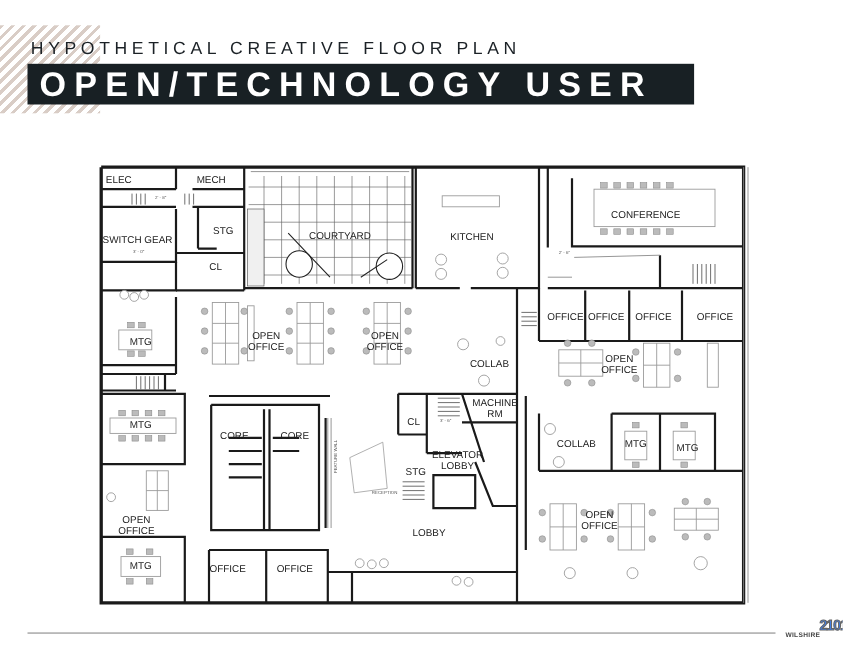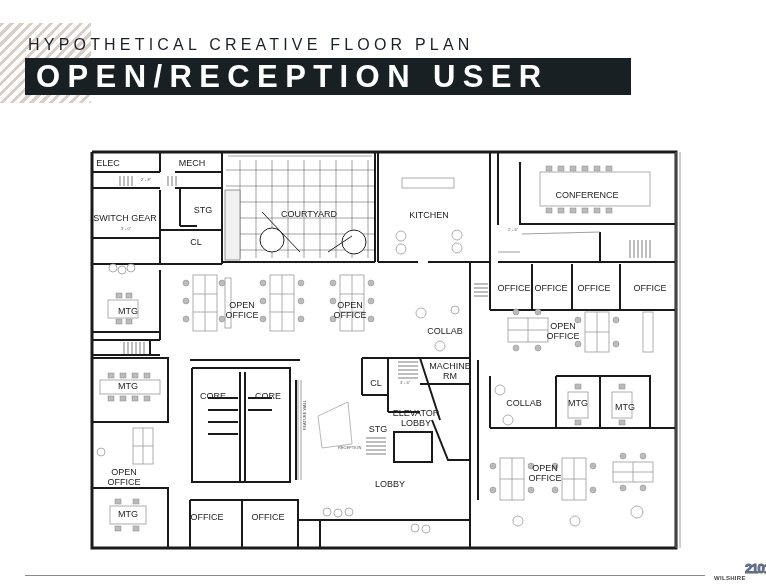--- a/index.html
+++ b/index.html
@@ -15,21 +15,21 @@
   .footer-line{position:absolute;left:25px;top:575px;width:680px;height:1px;background:#8a8a8a;}
   .logo-num{position:absolute;left:705px;top:561px;font-size:13px;font-weight:bold;color:#3b82f6;-webkit-text-stroke:1px #666;letter-spacing:-1px;margin-left:40px;}
   .logo-text{position:absolute;left:714px;top:575px;font-size:6px;font-weight:bold;color:#444;letter-spacing:0.3px;}
 </style>
 </head>
 <body>
 
 <div class="hatch"></div>
 <div class="subtitle">HYPOTHETICAL CREATIVE FLOOR PLAN</div>
 <div class="titlebar"></div>
-<div class="title">OPEN/RECEPTION USER</div>
+<div class="title">OPEN/TECHNOLOGY USER</div>
 
 <svg class="plan" width="766" height="588" viewBox="0 0 766 588">
 
   <g stroke="#1a1a1a" fill="none" stroke-width="3">
     <path d="M92 152 H498 M498 152 H676 V548 H92 V152"></path>
   </g>
 
   <g stroke="#1a1a1a" fill="none" stroke-width="2">
 
     <path d="M92 172 H160 M175 172 H222 M160 152 V172"></path>

